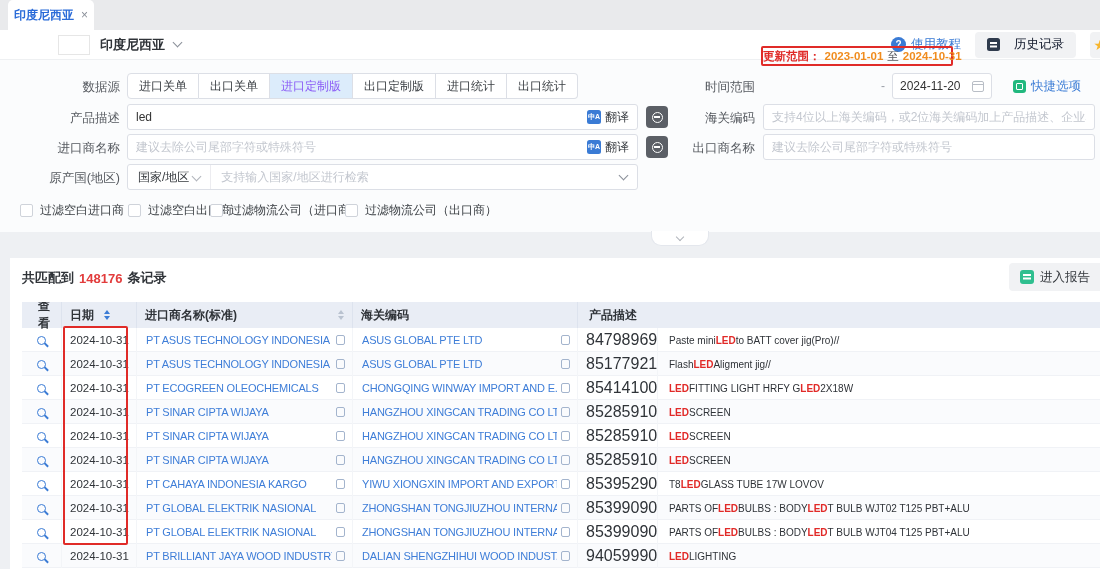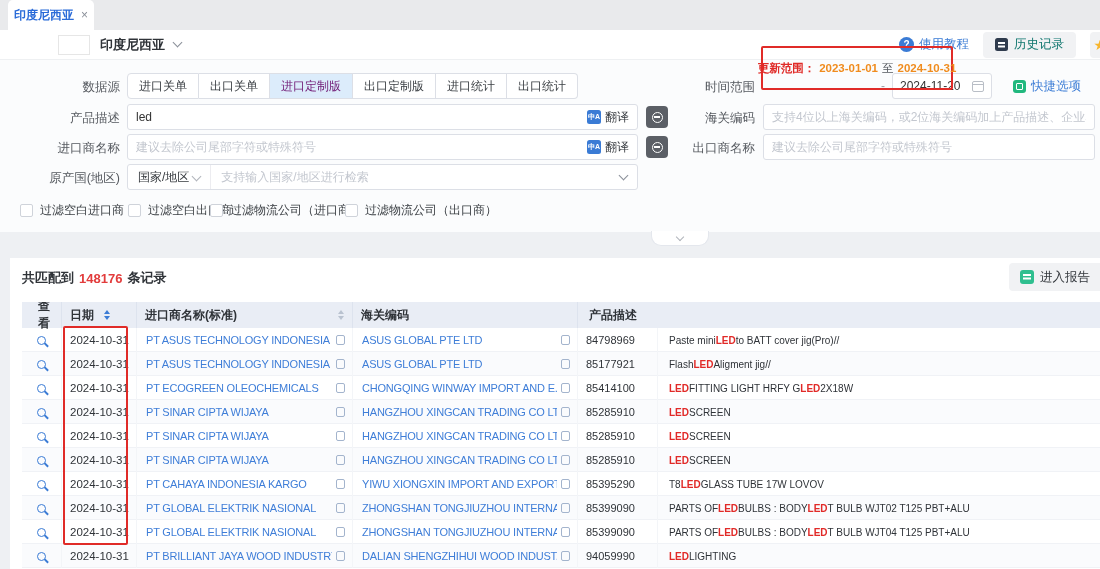--- a/index.html
+++ b/index.html
@@ -19,35 +19,35 @@
               border-bottom:1px solid #eef0f2;display:flex;align-items:center}
   .flag{margin-left:58px;width:32px;height:20px;border:1px solid #e6e6e6}
   .flag-top{height:50%;background:#d8343c}
   .flag-bot{height:50%;background:#fff}
   .country-name{margin-left:10px;font-size:13px;color:#2f3338;font-weight:bold}
   .chev{display:inline-block;width:7px;height:7px;border-right:1.5px solid #8a8f99;border-bottom:1.5px solid #8a8f99;
         transform:rotate(45deg);margin-left:9px;margin-top:-4px}
   .cb-right{margin-left:auto;display:flex;align-items:center;gap:14px;padding-right:0}
   .tutorial{display:flex;align-items:center;gap:5px;color:#3a7bd5;font-size:12.5px}
   .tuticon{width:15px;height:15px;border-radius:50%;background:#3a7bd5;color:#fff;font-size:10px;line-height:15px;text-align:center;font-weight:bold}
-  .history-btn{display:flex;align-items:center;gap:6px;background:#f1f2f4;border-radius:4px;height:26px;padding:0 12px;color:#0f766e;font-size:12.5px}
+  .history-btn{display:flex;align-items:center;gap:14px;background:#f1f2f4;border-radius:4px;height:26px;padding:0 12px;color:#0f172a;font-size:12.5px}
   .hicon{width:13px;height:13px;background:#2f3b4d;border-radius:2.5px;position:relative}
   .hicon::after{content:'';position:absolute;left:3px;right:3px;top:4px;height:1.5px;background:#fff;box-shadow:0 3.5px 0 #fff}
   .star-partial{width:16px;height:26px;background:#f1f2f4;border-radius:4px 0 0 4px;color:#f7b52c;font-size:14px;
                 line-height:26px;text-align:right;margin-right:-6px}
 
   
   .fpanel{position:absolute;left:0;top:60px;width:1100px;height:172px;background:#fbfcfd}
   .f-label{position:absolute;font-size:12.5px;color:#55595f;text-align:right}
   .seg-group{position:absolute;left:127px;top:13px;display:flex}
   .seg{height:26px;line-height:24px;padding:0 11px;font-size:12px;color:#3c4045;background:#fff;
        border:1px solid #dcdfe6;border-left:none;cursor:default}
   .seg:first-child{border-left:1px solid #dcdfe6;border-radius:4px 0 0 4px}
   .seg:last-child{border-radius:0 4px 4px 0}
-  .seg.on{background:#dcecfb;color:#701a75}
+  .seg.on{background:#dcecfb;color:#8b5cf6}
 
   .inputbox{position:absolute;height:26px;background:#fff;border:1px solid #dcdfe6;border-radius:3px;
             display:flex;align-items:center;padding:0 8px}
   .ipt{border:none;outline:none;background:transparent;flex:1;font-family:inherit;font-size:12px;color:#333;min-width:0}
   .ipt::placeholder{color:#c3c7cf}
   .trans-btn{display:flex;align-items:center;gap:4px;font-size:12px;color:#34383d;margin-left:6px}
   .ticon{width:14px;height:14px;background:#3a7bd5;border-radius:2.5px;color:#fff;font-size:7px;line-height:14px;text-align:center;font-weight:bold}
   .eicon{position:absolute;width:22px;height:22px;background:#5b5f66;border-radius:4px;display:flex;align-items:center;justify-content:center}
   .eicon i{display:block;width:11px;height:11px;border:1.5px solid #fff;border-radius:50%;position:relative}
   .eicon i::after{content:'';position:absolute;left:1.5px;right:1.5px;top:3.5px;height:1.5px;background:#fff}
@@ -72,21 +72,21 @@
   .ckbox{width:13px;height:13px;border:1px solid #cfd3da;border-radius:2px;background:#fff}
   .cklb{font-size:12px;color:#3c4045}
 
   .collapse-tab{position:absolute;left:651px;top:231px;width:58px;height:15px;background:#fff;
                 border:1px solid #e4e7ed;border-top:none;border-radius:0 0 10px 10px;
                 display:flex;align-items:center;justify-content:center}
   .collapse-tab .chev{margin:0 0 3px 0;width:6px;height:6px;border-color:#b0b4bb}
 
   
   .anno{position:absolute;border:2px solid #e02b28;border-radius:2px;z-index:50;pointer-events:none}
-  .anno-update{left:761px;top:46px;width:192px;height:44px;display:flex;align-items:center;justify-content:center;
+  .anno-update{left:761px;top:46px;width:192px;height:20px;display:flex;align-items:center;justify-content:flex-start;
                gap:4px;white-space:nowrap;font-size:11.5px;background:transparent}
   .au-label{color:#e02b28;font-weight:bold}
   .au-date{color:#f08c1e;font-weight:bold}
   .au-word{color:#55595f}
   .anno-dates{left:63px;top:326px;width:65px;height:219px}
 
   
   .card{position:absolute;left:10px;top:258px;width:1090px;height:311px;background:#fff}
   .match-line{position:absolute;left:12px;top:11px;font-size:13px;color:#2f3338;font-weight:bold;display:flex;gap:5px;align-items:center}
   .match-count{color:#e23c3c}
@@ -114,21 +114,21 @@
   .td{height:24px;display:flex;align-items:center;overflow:hidden;border-right:1px solid #f3f5f8}
   .td:last-child{border-right:none}
   .td-view{justify-content:center}
   .mag{width:9px;height:9px;border:1.5px solid #3a7bd5;border-radius:50%;position:relative;display:inline-block}
   .mag::after{content:'';position:absolute;width:5px;height:1.5px;background:#3a7bd5;transform:rotate(45deg);right:-4px;bottom:-2px}
   .td-date{padding-left:8px;font-size:11.5px;color:#2f3338}
   .td-co{padding:0 7px 0 9px;color:#3f7ed8}
   .co-t{flex:1;overflow:hidden;white-space:nowrap;font-size:11px;letter-spacing:-0.2px}
   .cpy{width:9px;height:10px;border:1px solid #a3b4cd;border-radius:2px;background:inherit;position:relative;flex:none;margin-left:4px}
   .cpy::before{content:'';position:absolute;top:-3.5px;left:2.5px;width:9px;height:10px;border:1px solid #a3b4cd;border-radius:2px;z-index:-1}
-  .td-hs{padding-left:8px;font-size:11px;color:#2f3338}
+  .td-hs{padding-left:8px;font-size:16px;color:#2f3338}
   .td-prod{padding-left:11px;font-size:10px;color:#2f3338;white-space:nowrap}
   .hl{color:#e12a28;font-weight:bold}
 </style>
 </head>
 <body>
 
 <div id="stage">
 
   <div class="tabbar">
     <div class="tab">

